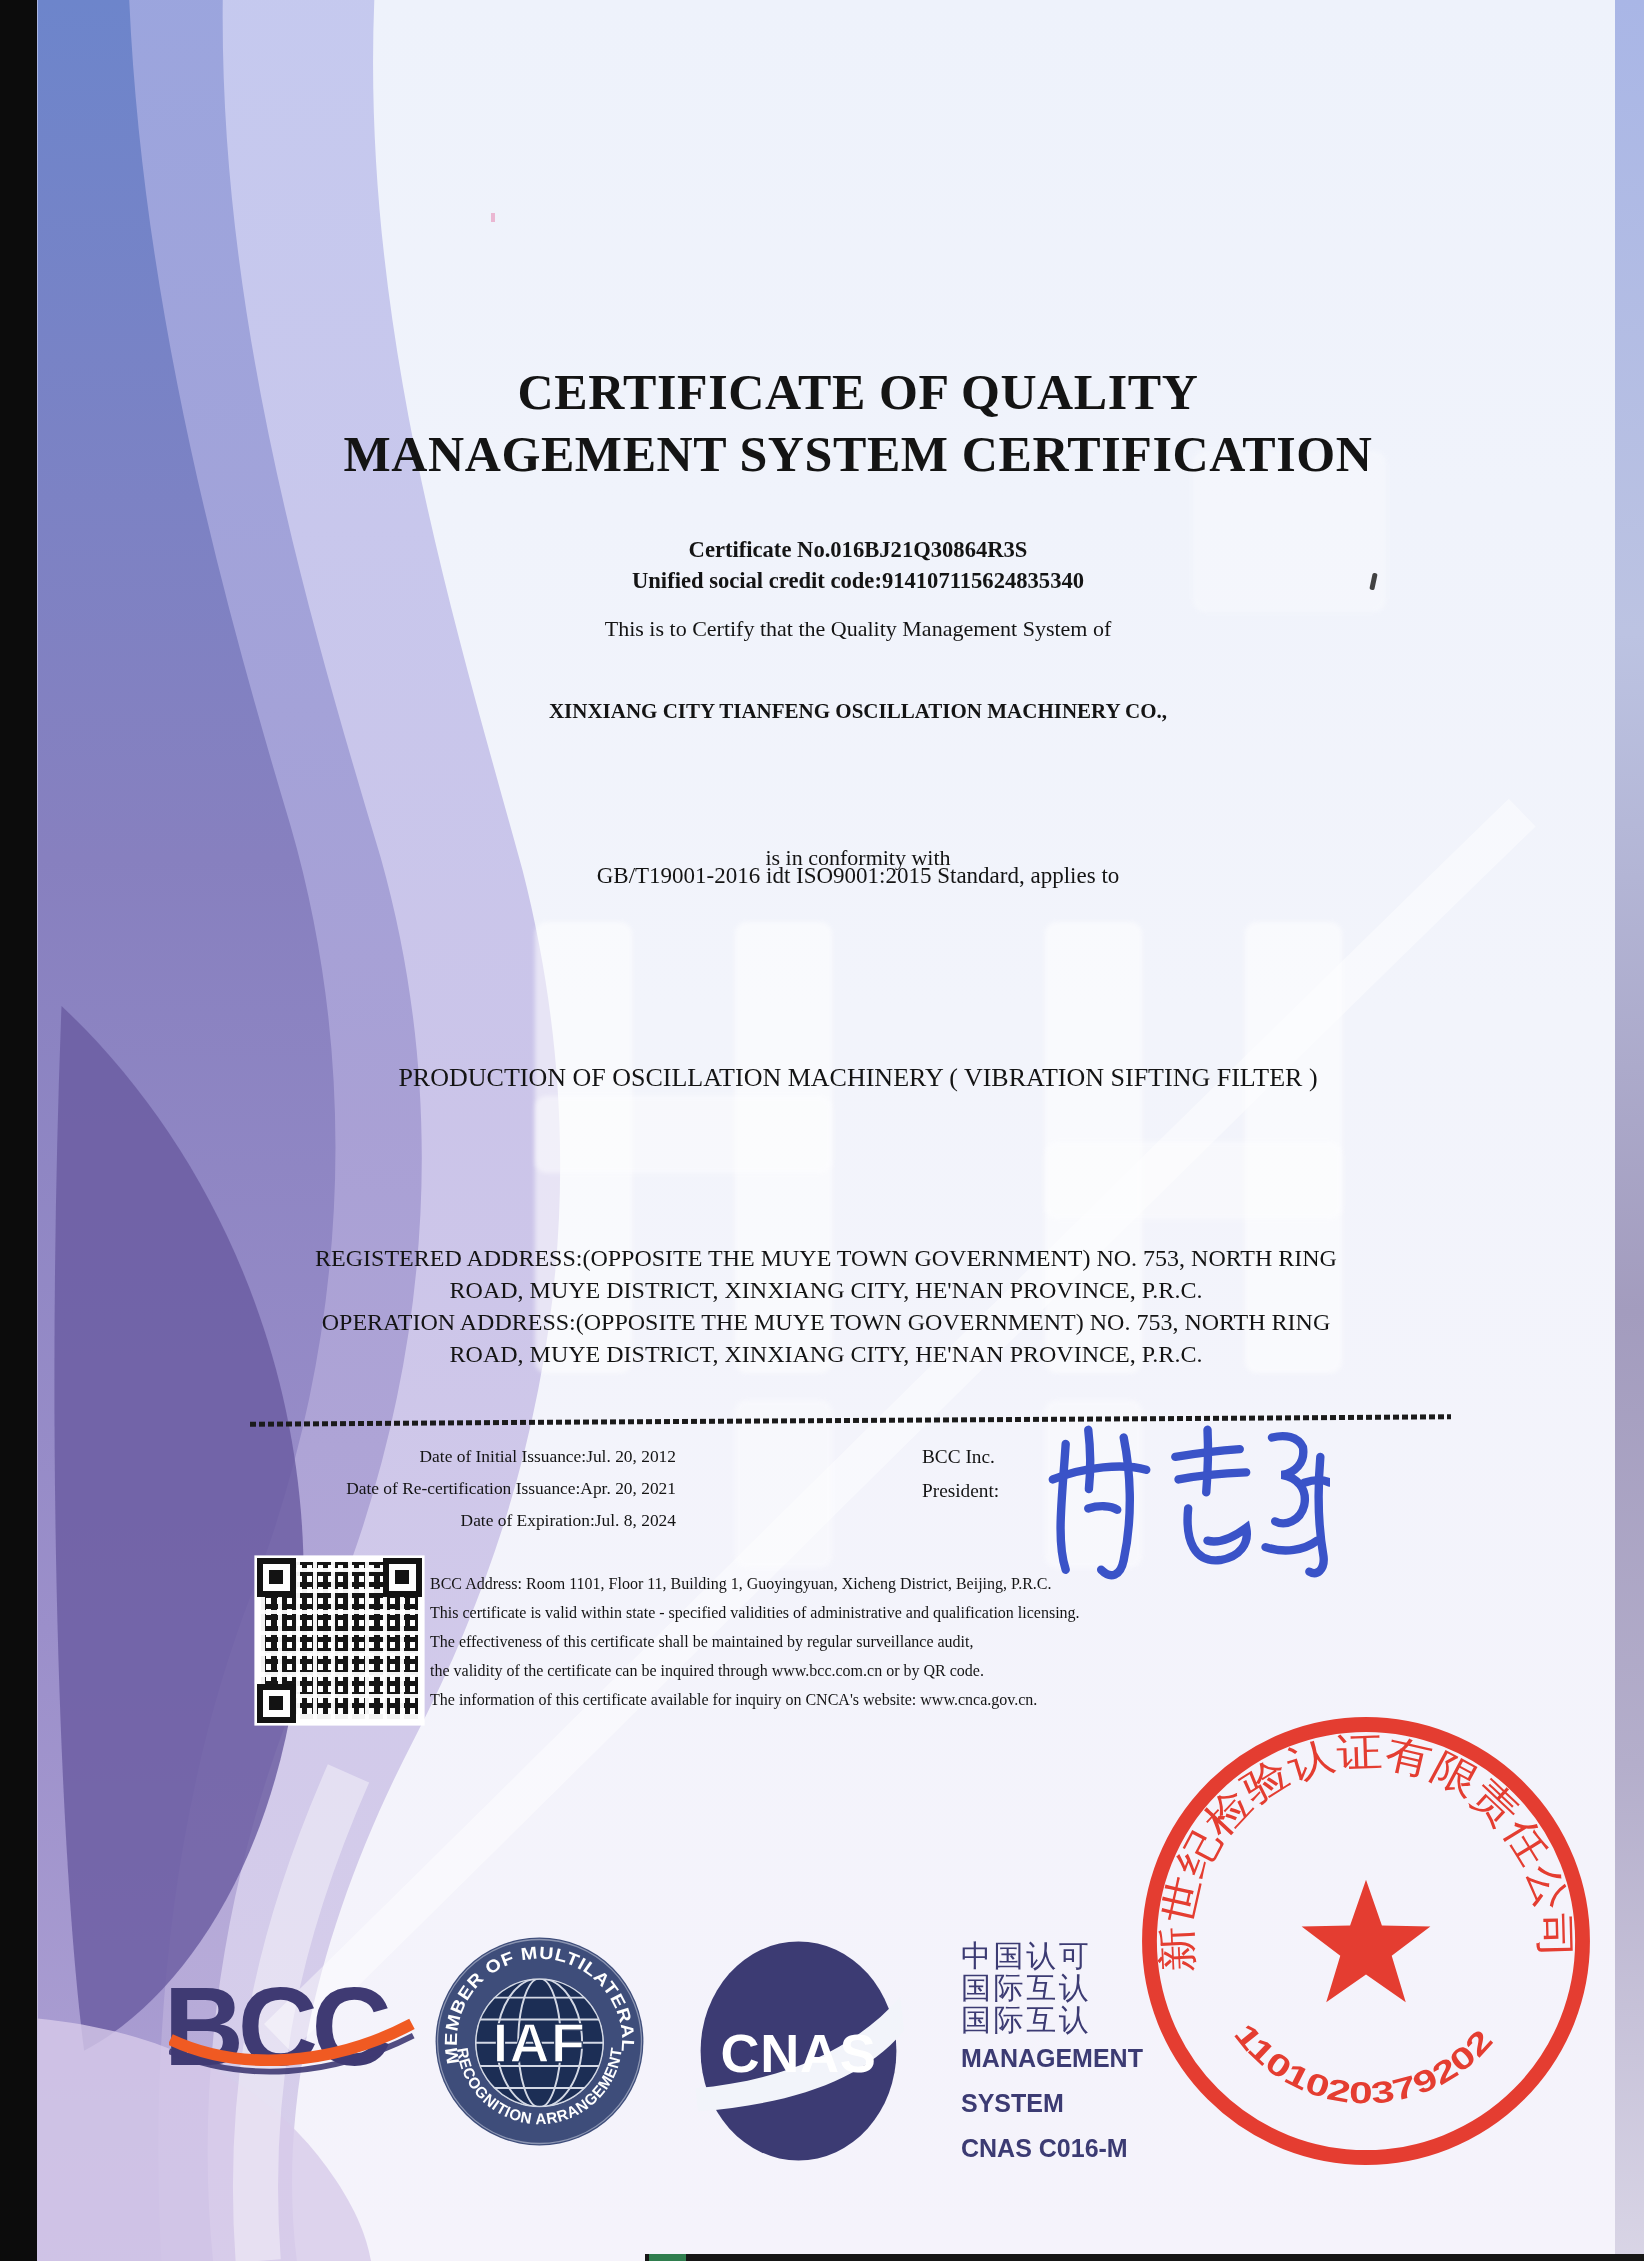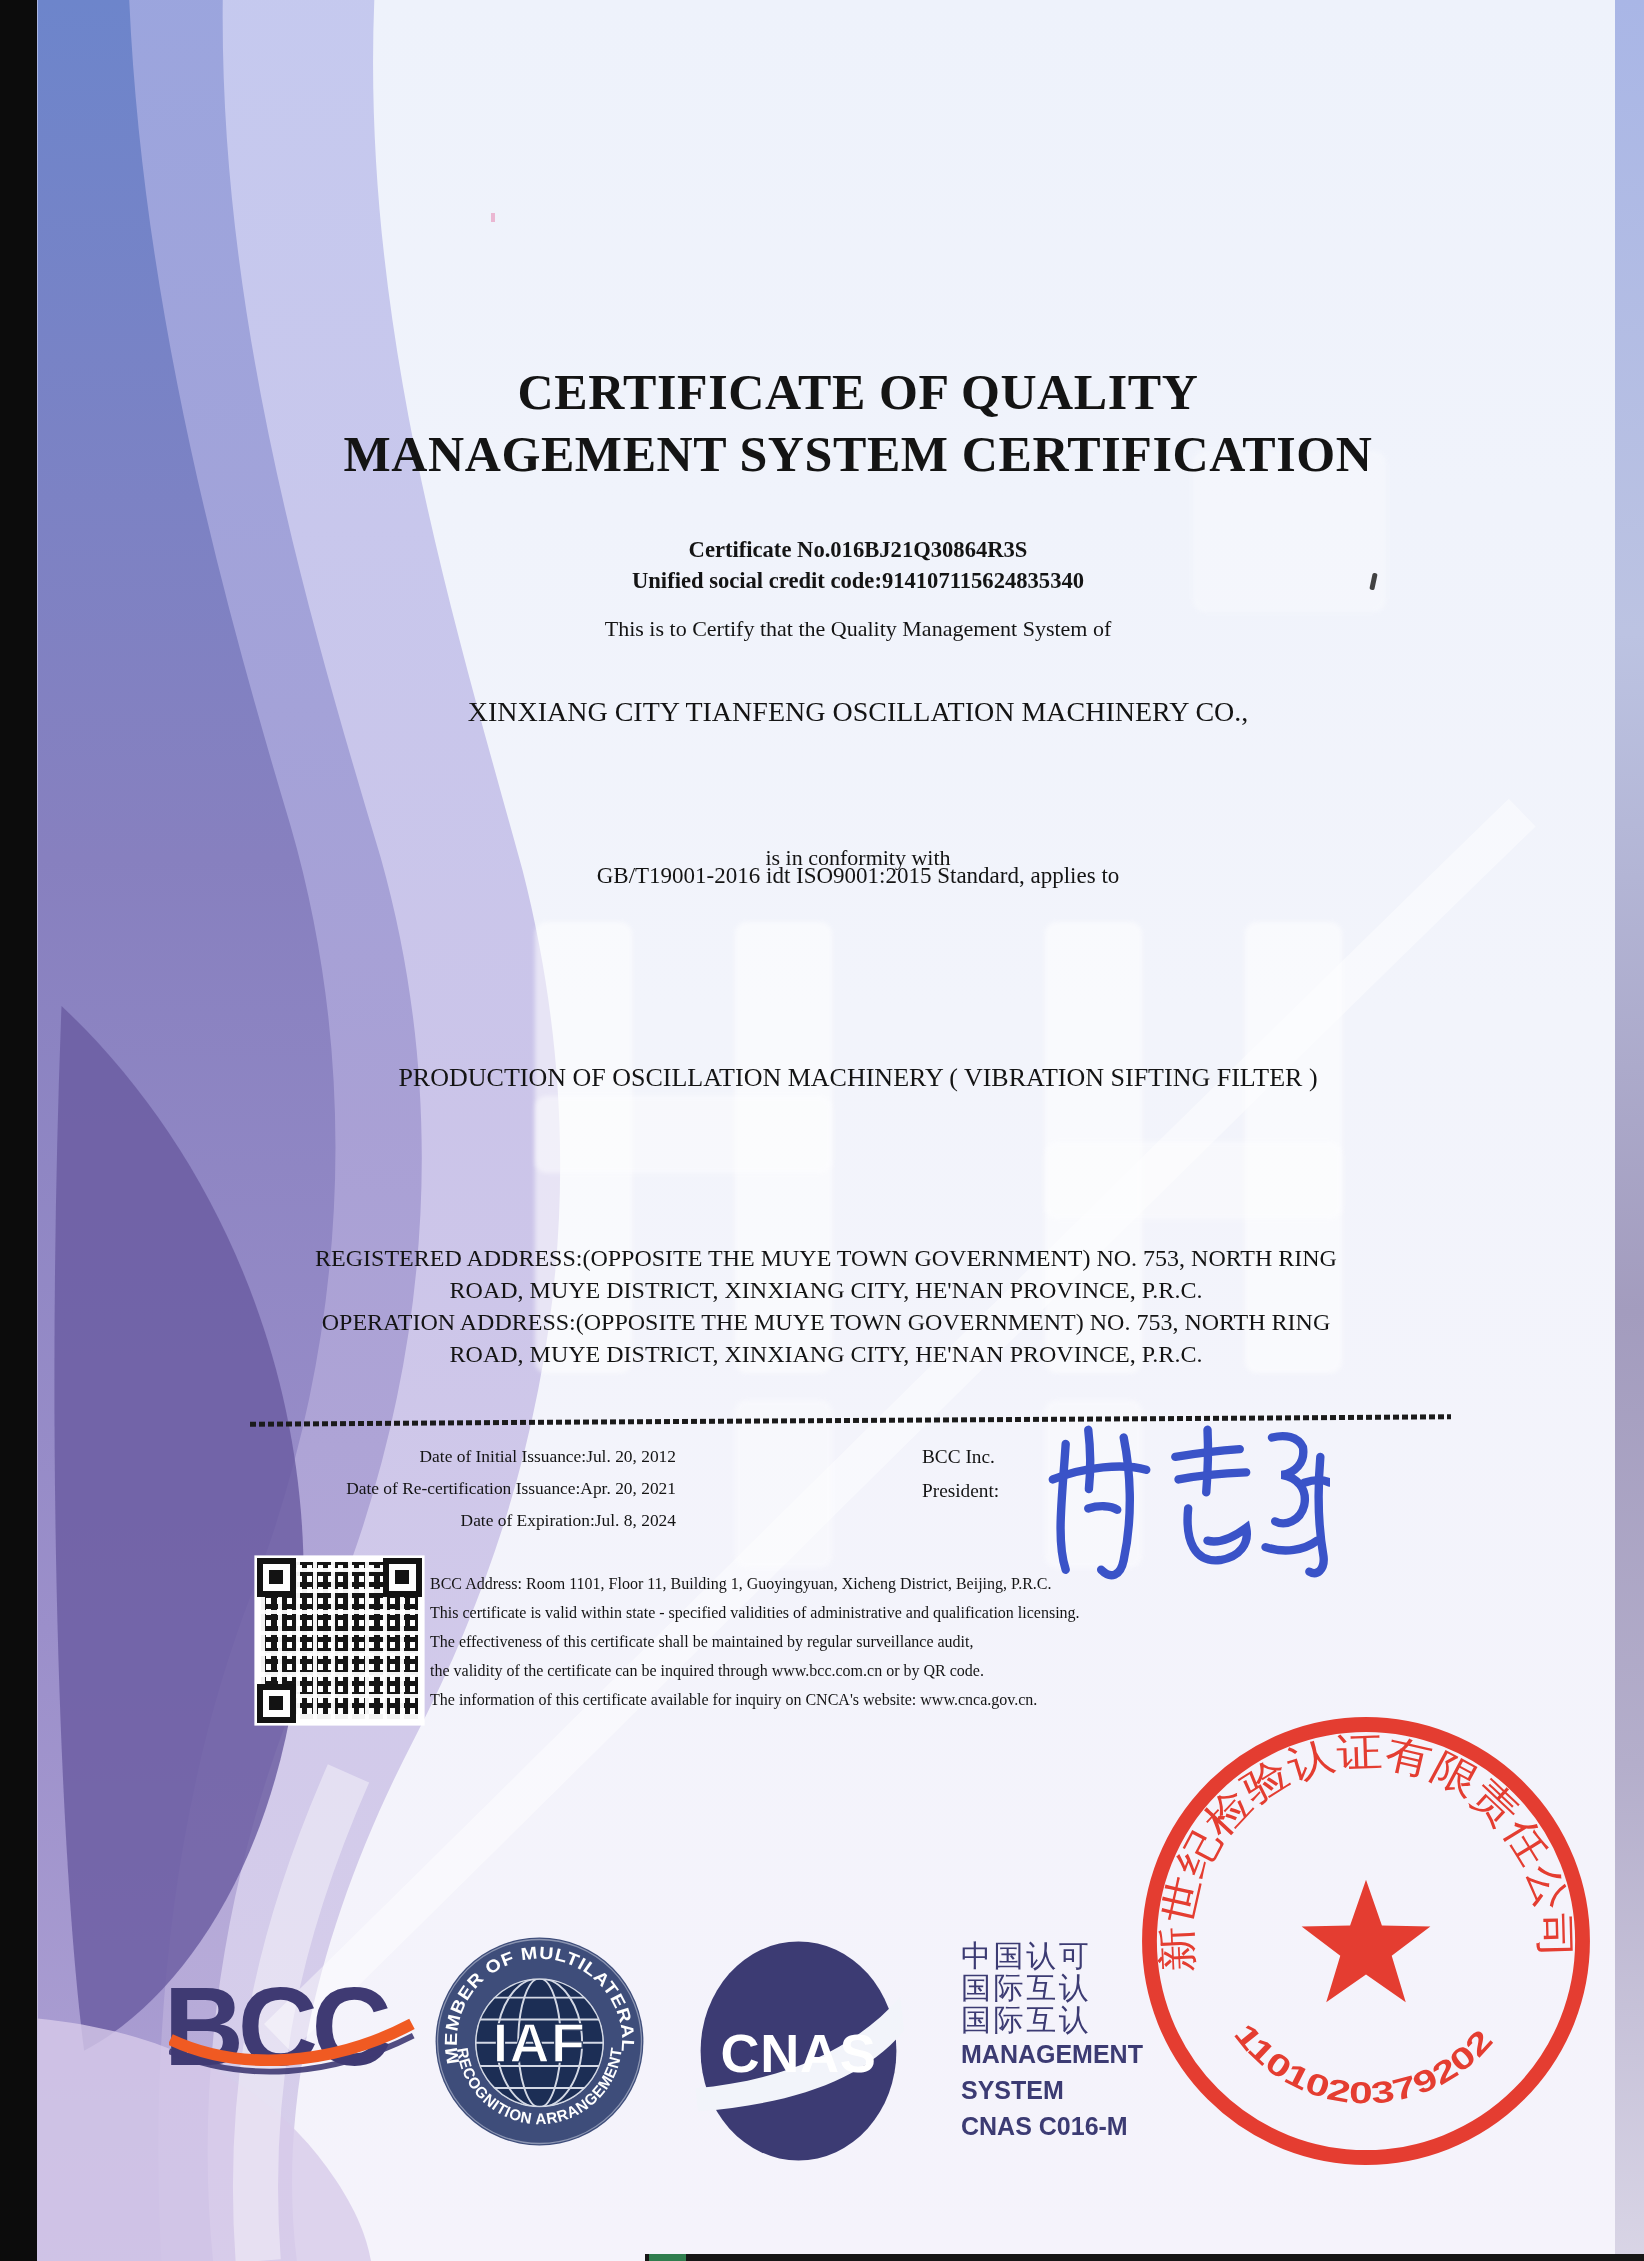--- a/index.html
+++ b/index.html
@@ -16,21 +16,21 @@
   
   .bands{left:0;top:0;z-index:1;}
   .watermark{z-index:2;pointer-events:none;}
   .wm-bar{position:absolute;background:#ffffff;opacity:.55;filter:blur(1.9px);border-radius:11.6px;}
   
   .txt{z-index:10;text-align:center;}
   .title{left:229px;top:361px;width:1258px;font-size:50px;line-height:62px;font-weight:700;letter-spacing:0.6px;}
   .certno{left:229px;top:537px;width:1258px;font-size:22.6px;font-weight:700;}
   .credit{left:229px;top:568px;width:1258px;font-size:22.6px;font-weight:700;}
   .certify{left:229px;top:616px;width:1258px;font-size:22px;}
-  .company{left:229px;top:689px;width:1258px;font-size:28px;line-height:45px;font-weight:400;}
+  .company{left:229px;top:689px;width:1258px;font-size:21px;line-height:45px;font-weight:700;}
   .conformity{left:229px;top:829px;width:1258px;font-size:22px;margin-top:16px;}
   .standard{left:229px;top:863px;width:1258px;font-size:23px;}
   .scope{left:229px;top:1063px;width:1258px;font-size:26px;font-weight:500;}
   .addr{left:265px;top:1242px;width:1122px;font-size:24px;line-height:32px;font-weight:400;}
   .dotted{left:250px;top:1418px;width:1201px;height:4.5px;z-index:10;
       background:repeating-linear-gradient(90deg,#1b1b1b 0 5.8px,transparent 5.8px 9px);
       transform:rotate(-0.35deg);}
   .dates{left:232px;top:1440px;width:444px;font-size:17.4px;line-height:32px;text-align:right;z-index:10;}
   .issuer{left:922px;top:1440px;width:258px;font-size:19.3px;line-height:34px;text-align:left;z-index:10;}
   .fineprint{left:430px;top:1569px;width:903px;font-size:16px;line-height:29px;text-align:left;font-weight:400;z-index:10;}
@@ -44,21 +44,21 @@
         repeating-linear-gradient(0deg,#151515 0 5.2px,transparent 5.2px 11px);}
   .finder{position:absolute;width:39px;height:39px;background:#131313;}
   .finder .mid{position:absolute;left:5.8px;top:5.8px;width:27px;height:27px;background:#fff;}
   .finder .core{position:absolute;left:6.4px;top:6.4px;width:14px;height:14px;background:#131313;}
   .f-tl{left:0;top:0;} .f-tr{right:0;top:0;} .f-bl{left:0;bottom:0;}
   
   .logos{z-index:12;}
   .cnblock{left:921px;top:1940px;width:271px;text-align:left;z-index:12;
       color:#3c3b73;font-family:"Liberation Sans",sans-serif;margin-left:40px;}
   .cnline{font-size:30px;line-height:32px;letter-spacing:2.6px;}
-  .mgmt{font-size:25px;font-weight:700;line-height:36px;letter-spacing:0;}
+  .mgmt{font-size:25px;font-weight:700;line-height:45px;letter-spacing:0;}
   .penmark{left:1371px;top:573px;width:4.5px;height:17px;background:#222;transform:rotate(12deg);border-radius:1.9px;z-index:11;opacity:.85;}
   .pinkdot{left:491px;top:213px;width:3.9px;height:9px;background:#e8a8c8;z-index:11;opacity:.8;}
   svg text{font-family:"Liberation Sans",sans-serif;}
 </style>
 </head>
 <body>
 
 <div class="page">
 
   <svg class="abs bands" width="1645" height="2261" viewBox="0 0 2550 3506">

